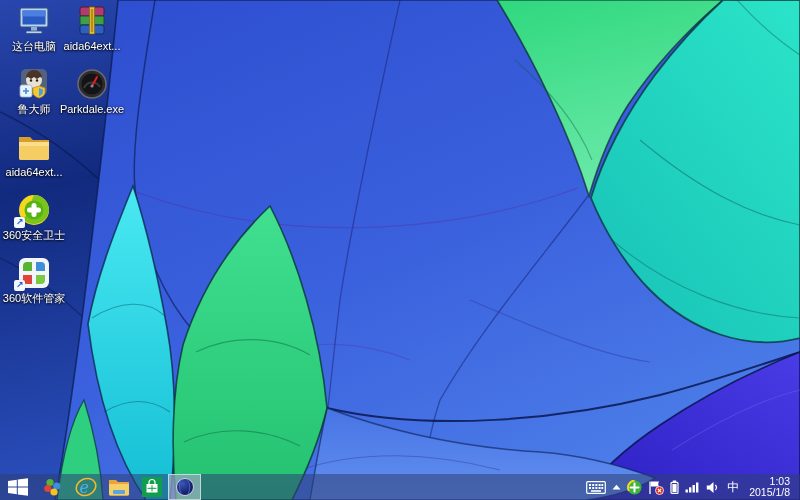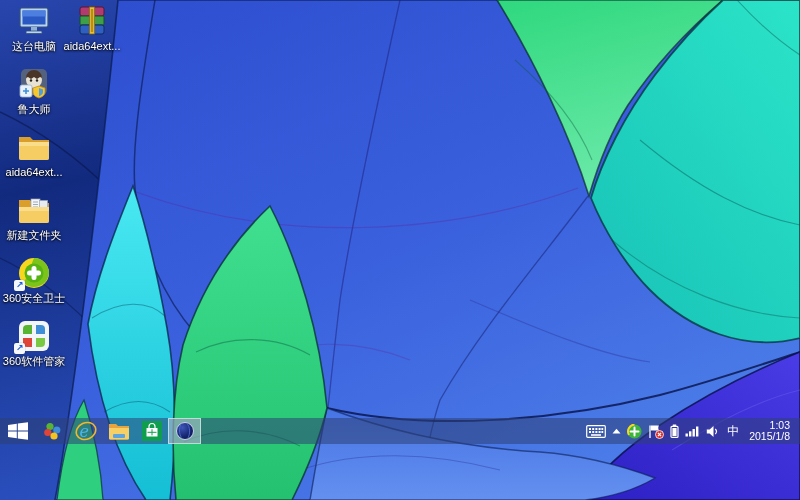--- a/index.html
+++ b/index.html
@@ -1,21 +1,21 @@
 <!DOCTYPE html>
 <html><head>
 <meta charset="utf-8">
 <style>
   html,body{margin:0;padding:0;}
   body{
     width:800px;height:500px;overflow:hidden;position:relative;
     font-family:"Liberation Sans","DejaVu Sans",sans-serif;
     background:#1a3aa0;
   }
-  #stage{position:absolute;inset:0;width:800px;height:444px;}
+  #stage{position:absolute;inset:0;width:800px;height:500px;}
   #wallpaper{position:absolute;left:0;top:0;width:800px;height:500px;display:block;}
 
   
   .icon-col{position:absolute;top:4px;display:flex;flex-direction:column;}
   #col1{left:4px;width:60px;}
   #col2{left:62px;width:60px;}
   .dicon{width:60px;height:63px;display:flex;flex-direction:column;align-items:center;cursor:default;}
   .dicon .ic{width:36px;height:34px;display:flex;align-items:center;justify-content:center;position:relative;}
   .dicon .lbl{
     margin-top:2px;font-size:11px;line-height:12px;color:#fff;text-align:center;white-space:nowrap;
@@ -161,33 +161,20 @@
           <svg width="34" height="30" viewBox="0 0 34 30">
         <path d="M2,5 h11 l3,3 h16 v18 a2,2 0 0 1 -2,2 h-26 a2,2 0 0 1 -2,-2 Z" fill="#d99e2b"></path>
         <path d="M2,10 h30 v16 a2,2 0 0 1 -2,2 h-26 a2,2 0 0 1 -2,-2 Z" fill="#f5cd62"></path>
         <path d="M2,10 h30 v4 h-30 Z" fill="#f9dd8a"></path>
       </svg>
         </div>
       <div class="lbl">aida64ext...</div>
     </div>
     <div class="dicon">
       <div class="ic">
-          <svg width="34" height="30" viewBox="0 0 34 30">
-        <path d="M2,5 h11 l3,3 h16 v18 a2,2 0 0 1 -2,2 h-26 a2,2 0 0 1 -2,-2 Z" fill="#d99e2b"></path>
-        <rect x="14" y="4" width="9" height="14" fill="#f4f6f8" stroke="#9aa7b4" stroke-width="0.7"></rect>
-        <path d="M16,7 h5 M16,9.5 h5 M16,12 h5" stroke="#8898a8" stroke-width="0.8"></path>
-        <rect x="22.5" y="5.5" width="8" height="13" fill="#e8ecf0" stroke="#9aa7b4" stroke-width="0.7"></rect>
-        <path d="M2,12 h30 v14 a2,2 0 0 1 -2,2 h-26 a2,2 0 0 1 -2,-2 Z" fill="#f5cd62"></path>
-        <path d="M2,12 h30 v4 h-30 Z" fill="#f9dd8a"></path>
-      </svg>
-        </div>
-      <div class="lbl">新建文件夹</div>
-    </div>
-    <div class="dicon">
-      <div class="ic">
           <svg width="32" height="32" viewBox="0 0 32 32">
         <circle cx="16" cy="16" r="15" fill="#f5d81e"></circle>
         <path d="M6,26 A15,15 0 0 0 31,16 A15,15 0 0 0 16,1 Z" fill="#7cc41c"></path>
         <circle cx="16" cy="16" r="9.5" fill="#57b312"></circle>
         <path d="M16,9 a2.5,2.5 0 0 1 2.5,2.5 v2 h2 a2.5,2.5 0 0 1 0,5 h-2 v2 a2.5,2.5 0 0 1 -5,0 v-2 h-2 a2.5,2.5 0 0 1 0,-5 h2 v-2 A2.5,2.5 0 0 1 16,9 Z" fill="#ffffff"></path>
       </svg>
       <div class="shortcut-badge">↗</div>
         </div>
       <div class="lbl">360安全卫士</div>
     </div>
@@ -211,20 +198,32 @@
       <div class="ic">
           <svg width="32" height="32" viewBox="0 0 32 32">
         <rect x="4" y="2" width="24" height="9" rx="2" fill="#b13a6e" stroke="#5a1535" stroke-width="1"></rect>
         <rect x="4" y="11" width="24" height="9" rx="1" fill="#3e9e4a" stroke="#14501e" stroke-width="1"></rect>
         <rect x="4" y="20" width="24" height="9" rx="2" fill="#2f5fc0" stroke="#102a60" stroke-width="1"></rect>
         <rect x="13.5" y="2" width="5" height="27" fill="#e8c23c" stroke="#8a6a10" stroke-width="0.8"></rect>
         <rect x="14.8" y="4" width="2.4" height="23" fill="#b88d1a"></rect>
       </svg>
         </div>
       <div class="lbl">aida64ext...</div>
+    </div>
+    <div class="dicon">
+      <div class="ic">
+          <svg width="32" height="32" viewBox="0 0 32 32">
+        <circle cx="16" cy="16" r="14" fill="#2c2c2e" stroke="#6a6a6e" stroke-width="1.5"></circle>
+        <circle cx="16" cy="16" r="10.5" fill="#141416"></circle>
+        <path d="M8,20 a9,9 0 0 1 16,-1" fill="none" stroke="#3a3a3e" stroke-width="2"></path>
+        <path d="M16,18 L21,9" stroke="#e02020" stroke-width="2" stroke-linecap="round"></path>
+        <circle cx="16" cy="18" r="1.6" fill="#888"></circle>
+      </svg>
+        </div>
+      <div class="lbl">Parkdale.exe</div>
     </div>
   </div>
 
   <div id="taskbar">
     <div class="tb-btn start">
       <svg width="20" height="18" viewBox="0 0 20 18">
         <path d="M0,2.9 L8.8,1.7 V8.5 H0 Z" fill="#fff"></path>
         <path d="M9.8,1.55 L20,0.2 V8.5 H9.8 Z" fill="#fff"></path>
         <path d="M0,9.5 H8.8 V16.3 L0,15.1 Z" fill="#fff"></path>
         <path d="M9.8,9.5 H20 V17.8 L9.8,16.45 Z" fill="#fff"></path>

